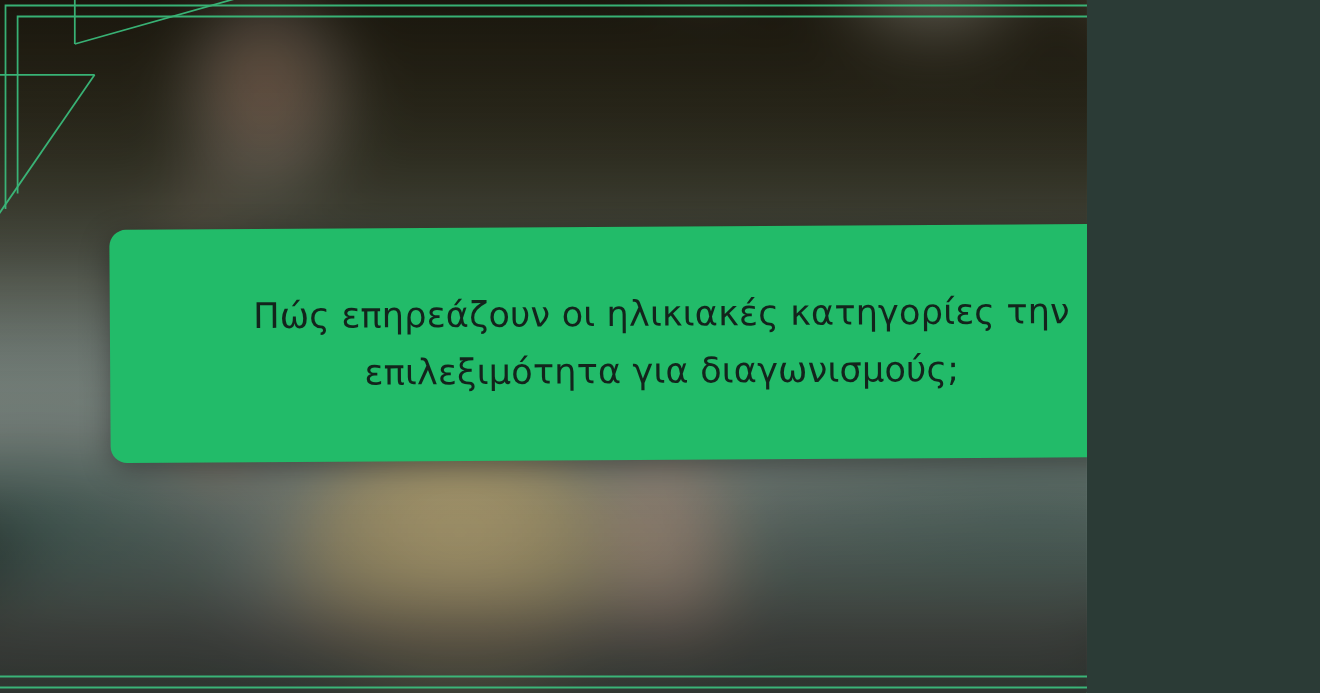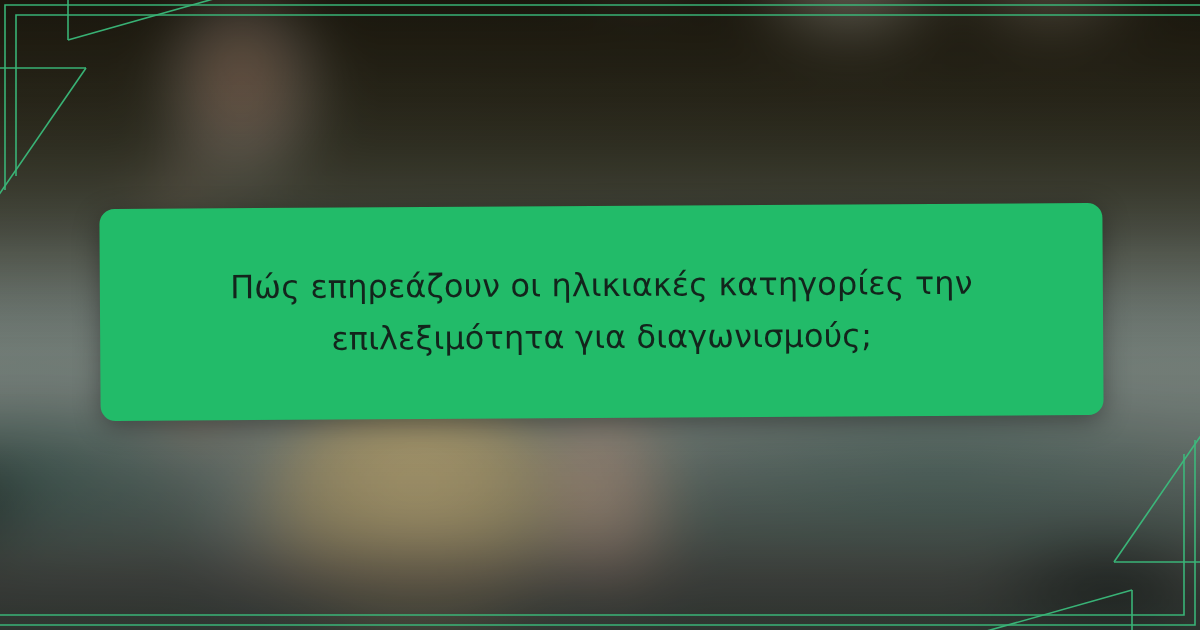--- a/index.html
+++ b/index.html
@@ -6,21 +6,21 @@
     margin: 0;
     padding: 0;
     width: 1200px;
     height: 630px;
     overflow: hidden;
     background: #2b3b36;
   }
 
   .canvas {
     position: relative;
-    width: 1200px;
+    width: 988px;
     height: 630px;
     overflow: hidden;
     font-family: "DejaVu Sans", sans-serif;
   }
 
   
   .bg-photo {
     position: absolute;
     left: -40px;
     top: -40px;

